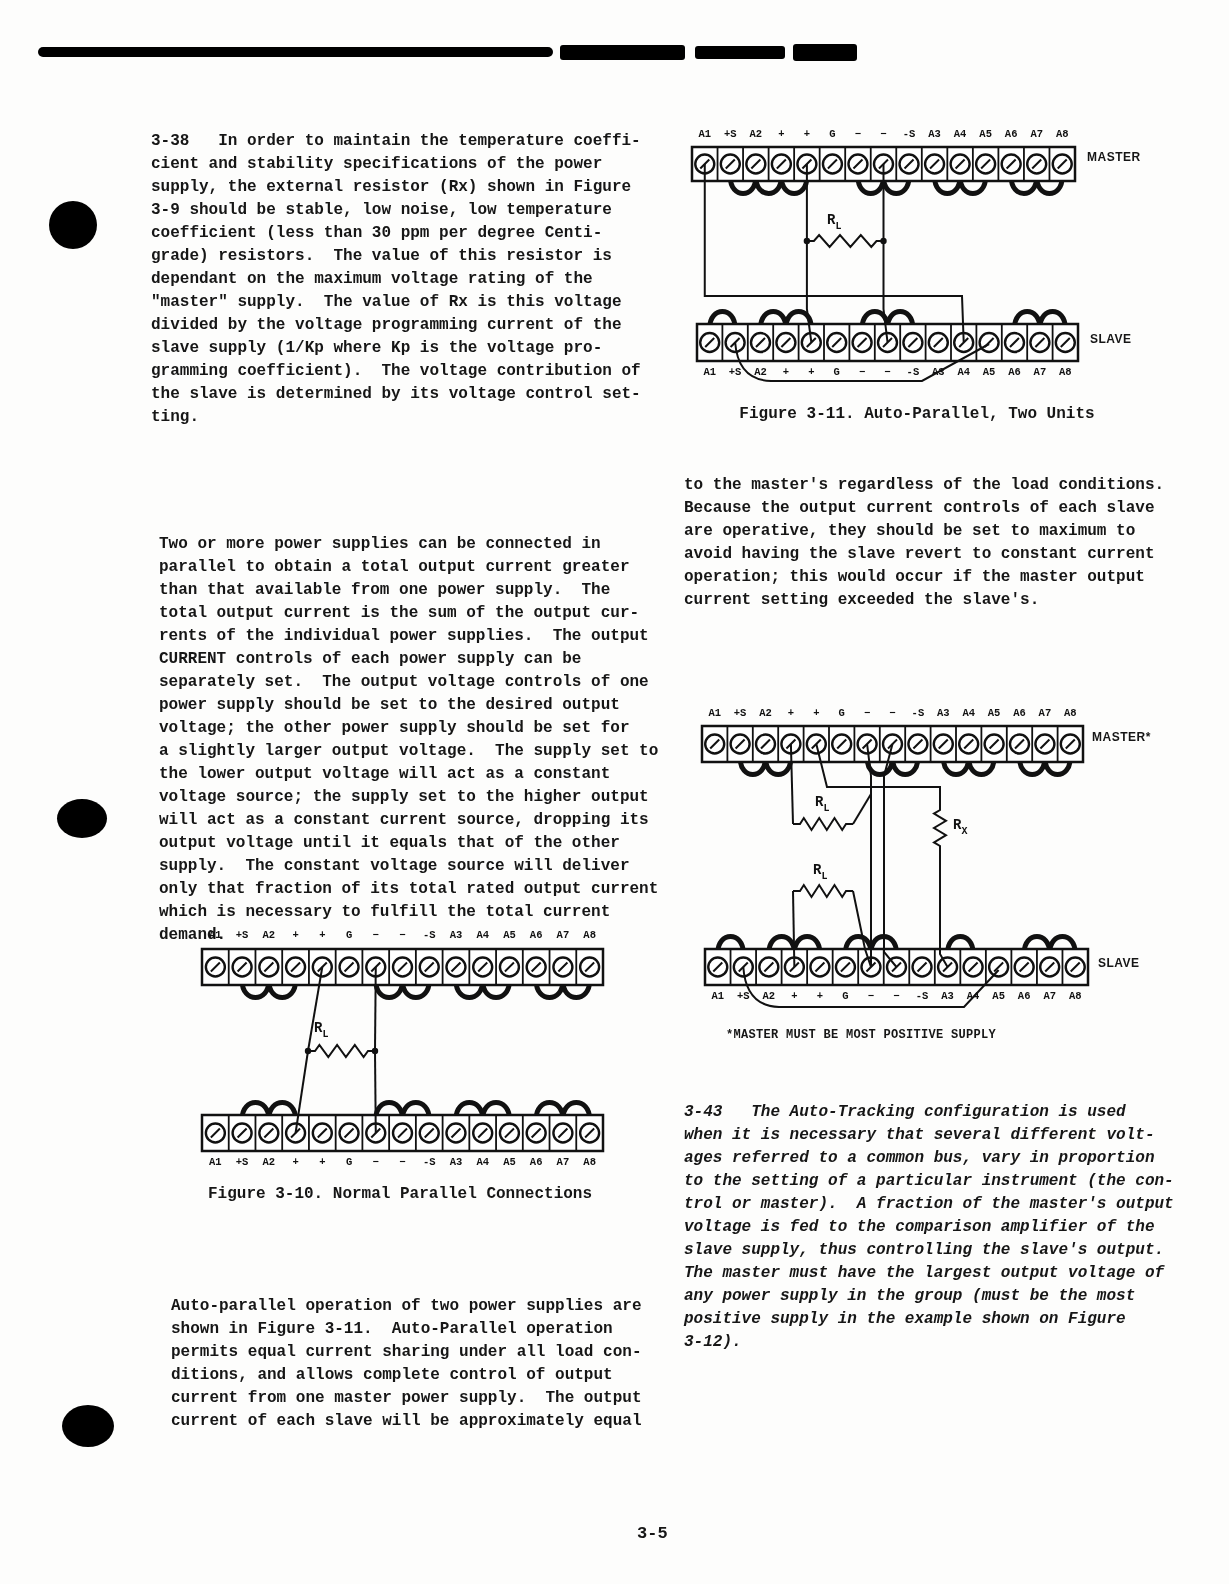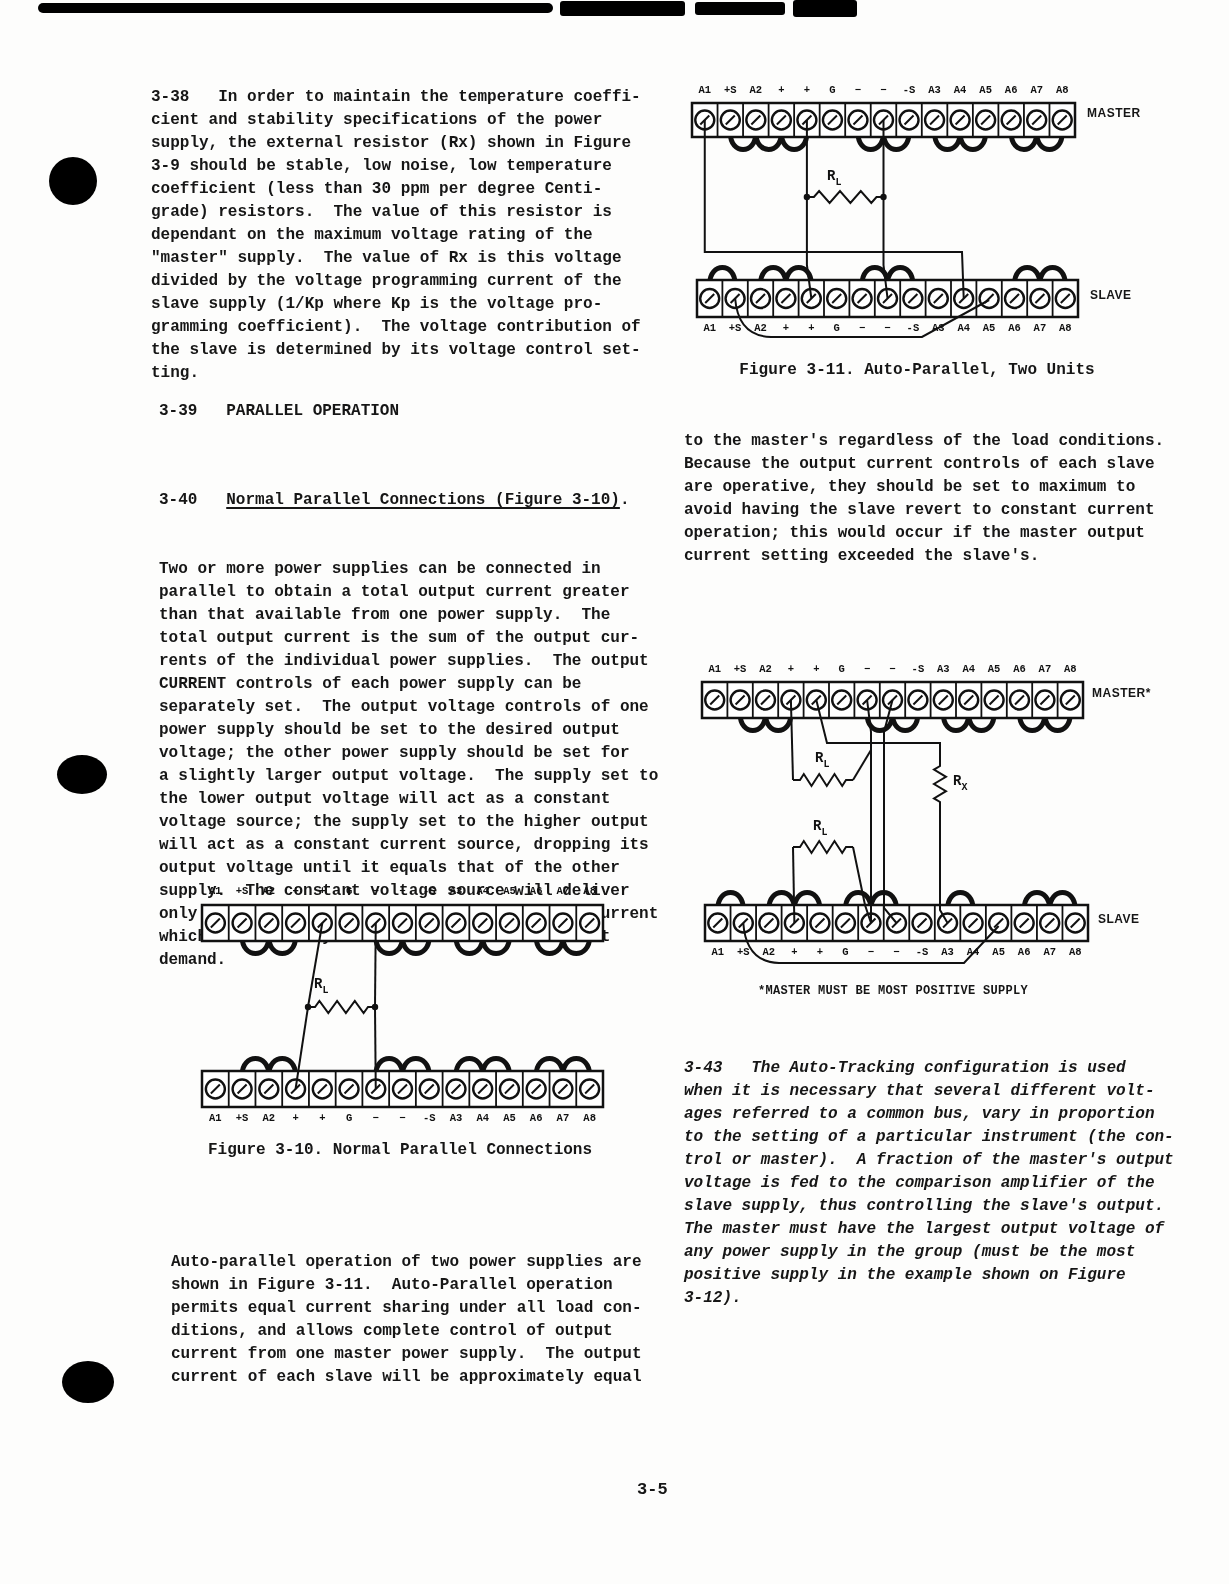--- a/index.html
+++ b/index.html
@@ -1,18 +1,18 @@
 <!DOCTYPE html>
 <html><head>
 <meta charset="utf-8">
 <style>
   html,body{margin:0;padding:0;}
   body{width:1229px;height:1584px;position:relative;background:#fdfdfc;overflow:hidden;
        font-family:"Liberation Mono","DejaVu Sans Mono",monospace;color:#161616;}
-  .page{position:absolute;inset:0;}
+  .page{position:absolute;inset:0;margin-top:44px;}
   .para{position:absolute;white-space:pre-wrap;font:700 16px/23px "Liberation Mono","DejaVu Sans Mono",monospace;
         color:#161616;width:506px;}
   .ul{text-decoration:underline;text-decoration-thickness:2px;text-underline-offset:3px;}
   .caption{position:absolute;font:700 16px/23px "Liberation Mono","DejaVu Sans Mono",monospace;text-align:center;}
   .striplabel{position:absolute;font:700 12px/14px "Liberation Sans","DejaVu Sans",sans-serif;letter-spacing:.5px;}
   .fignote{position:absolute;font:700 12px/14px "Liberation Mono","DejaVu Sans Mono",monospace;letter-spacing:.3px;}
   .pagenum{position:absolute;font:700 17px/20px "Liberation Mono","DejaVu Sans Mono",monospace;}
   .hole{position:absolute;background:#000;border-radius:50%;}
   .artifact{position:absolute;background:#000;}
   svg{position:absolute;overflow:visible;}
@@ -40,24 +40,22 @@
 coefficient (less than 30 ppm per degree Centi-
 grade) resistors.  The value of this resistor is
 dependant on the maximum voltage rating of the
 "master" supply.  The value of Rx is this voltage
 divided by the voltage programming current of the
 slave supply (1/Kp where Kp is the voltage pro-
 gramming coefficient).  The voltage contribution of
 the slave is determined by its voltage control set-
 ting.</div>
 
-  <div class="para" style="left:159px;top:400px;">3-39   PARALLEL OPERATION</div>
 
   <div class="para" style="left:159px;top:443px;">
-    <div><span>3-40   </span><span class="ul">Normal Parallel Connections (Figure 3-10)</span><span>.</span></div>
     <div>Two or more power supplies can be connected in
 parallel to obtain a total output current greater
 than that available from one power supply.  The
 total output current is the sum of the output cur-
 rents of the individual power supplies.  The output
 CURRENT controls of each power supply can be
 separately set.  The output voltage controls of one
 power supply should be set to the desired output
 voltage; the other power supply should be set for
 a slightly larger output voltage.  The supply set to
@@ -549,21 +547,21 @@
       <polyline points="265,148 265,250 272.5666666666667,263" fill="none" stroke="#111" stroke-width="2"></polyline>
       <text x="138" y="170" class="rlab">R<tspan dy="5" font-size="10">L</tspan></text>
       <path d="M 118 187 L 125 187 L 128.8 181 L 136.5 193 L 144.2 181 L 151.8 193 L 159.5 181 L 167.2 193 L 171 187 L 178 187" fill="none" stroke="#111" stroke-width="2"></path>
       <polyline points="118,187 119.36666666666667,263" fill="none" stroke="#111" stroke-width="2"></polyline>
       <polyline points="178,187 190,245 196,263" fill="none" stroke="#111" stroke-width="2"></polyline>
       <path d="M 68.30000000000001 263 Q 71 302 104 303 L 289 303 L 323.6333333333333 266" fill="none" stroke="#111" stroke-width="2"></path>
     </svg>
   <div class="striplabel" style="left:1092px;top:686px;text-align:center;">MASTER*</div>
   <div class="striplabel" style="left:1098px;top:912px;">SLAVE</div>
 
-  <div class="fignote" style="left:758px;top:984px;">*MASTER MUST BE MOST POSITIVE SUPPLY</div>
+  <div class="fignote" style="left:726px;top:984px;">*MASTER MUST BE MOST POSITIVE SUPPLY</div>
 
 
   <div class="para" style="left:684px;top:1057px;width:520px;font-style:italic;">3-43   The Auto-Tracking configuration is used
 when it is necessary that several different volt-
 ages referred to a common bus, vary in proportion
 to the setting of a particular instrument (the con-
 trol or master).  A fraction of the master's output
 voltage is fed to the comparison amplifier of the
 slave supply, thus controlling the slave's output.
 The master must have the largest output voltage of

